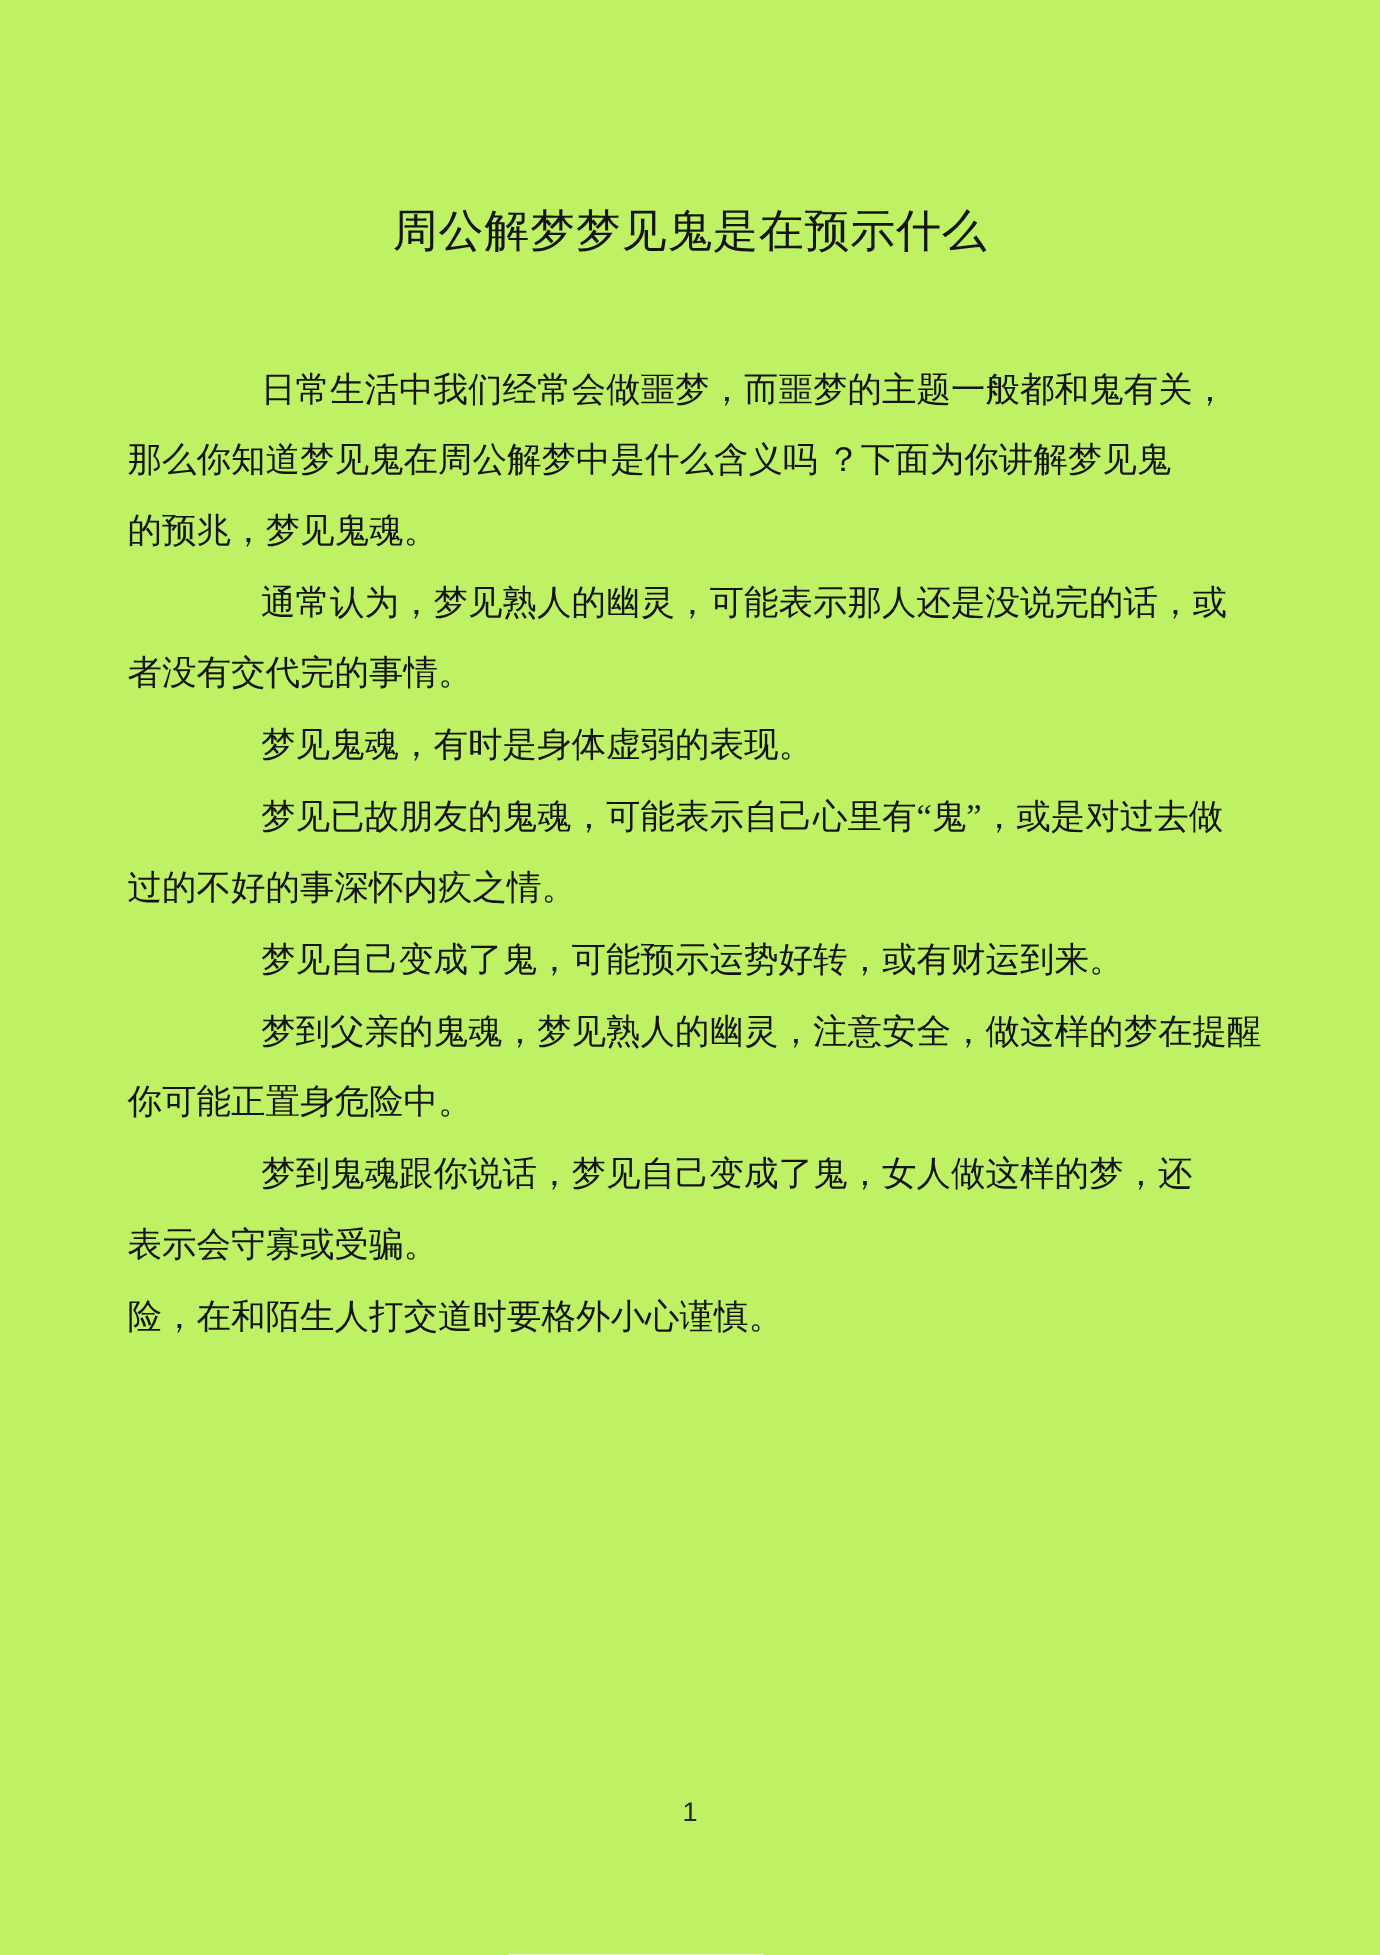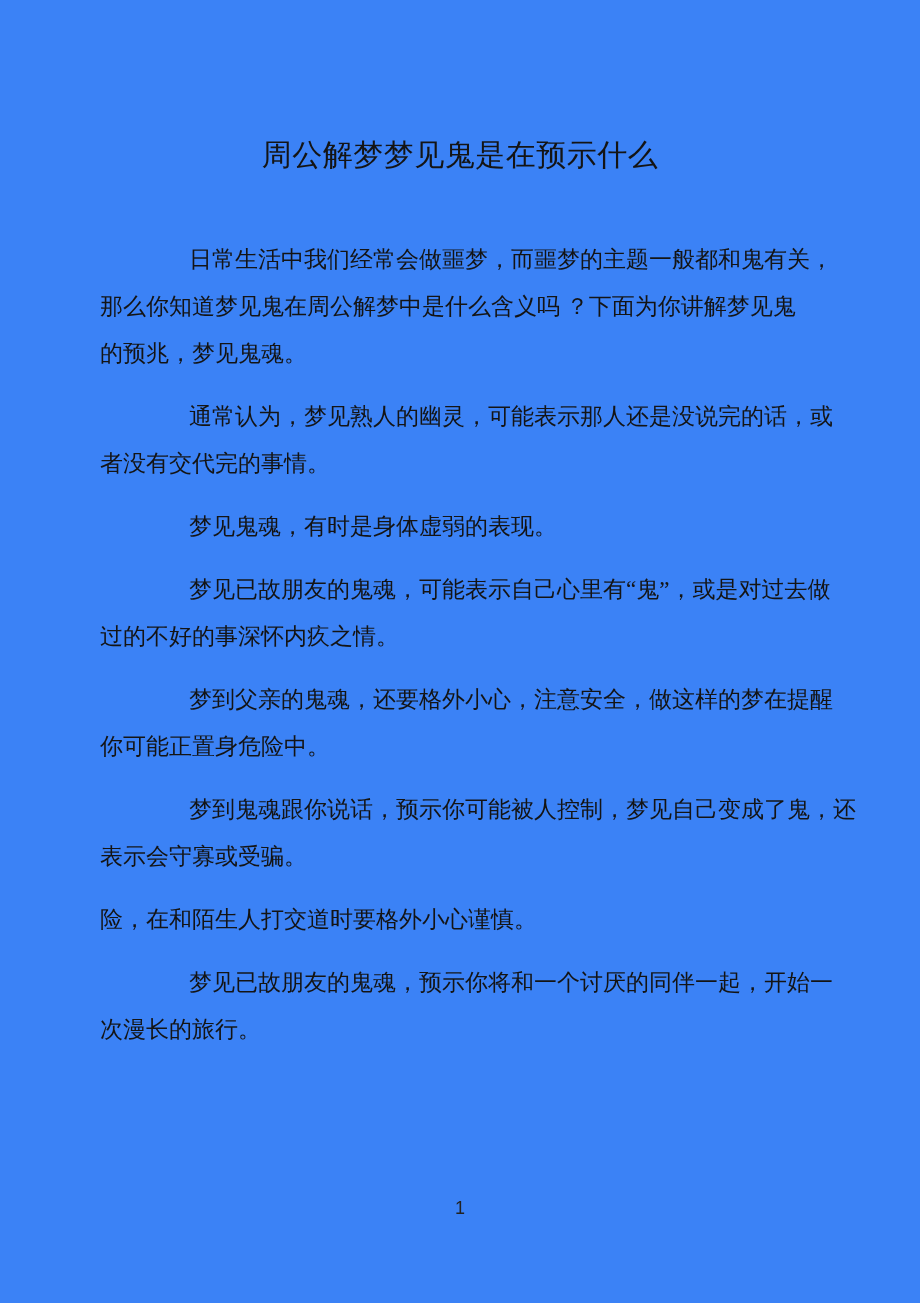--- a/index.html
+++ b/index.html
@@ -4,42 +4,42 @@
 <style>
   html, body {
     margin: 0;
     padding: 0;
     background: #ffffff;
   }
   .page {
     position: relative;
     width: 920px;
     height: 1303px;
-    background: #3b82f6;
+    background: #bef264;
     overflow: hidden;
     font-family: "Liberation Serif", "DejaVu Serif", serif;
     color: #141414;
   }
   .title {
     margin: 0;
     padding-top: 131px;
     height: 47px;
     line-height: 47px;
     font-size: 30px;
     font-weight: normal;
     text-align: center;
     letter-spacing: 0.5px;
     white-space: nowrap;
   }
   .body-text {
     margin: 58px 106px 0 84px; 
     font-size: 23px;
   }
   .para {
-    margin: 16px;
+    margin: 1px;
     padding: 0;
   }
   .line {
     height: 47px;
     line-height: 47px;
     white-space: pre;       
     text-align: left;
     letter-spacing: 0;
   }
   .line.first {
@@ -74,30 +74,29 @@
         <div class="line">者没有交代完的事情。</div>
       </div>
       <div class="para">
         <div class="line first">梦见鬼魂，有时是身体虚弱的表现。</div>
       </div>
       <div class="para">
         <div class="line first">梦见已故朋友的鬼魂，可能表示自己心里有“鬼”，或是对过去做</div>
         <div class="line">过的不好的事深怀内疚之情。</div>
       </div>
       <div class="para">
-        <div class="line first">梦到父亲的鬼魂，还要格外小心，注意安全，做这样的梦在提醒</div>
+        <div class="line first">梦见自己变成了鬼，可能预示运势好转，或有财运到来。</div>
+      </div>
+      <div class="para">
+        <div class="line first">梦到父亲的鬼魂，梦见熟人的幽灵，注意安全，做这样的梦在提醒</div>
         <div class="line">你可能正置身危险中。</div>
       </div>
       <div class="para">
-        <div class="line first">梦到鬼魂跟你说话，预示你可能被人控制，梦见自己变成了鬼，还</div>
+        <div class="line first">梦到鬼魂跟你说话，梦见自己变成了鬼，女人做这样的梦，还</div>
         <div class="line">表示会守寡或受骗。</div>
       </div>
       <div class="para">
         <div class="line">险，在和陌生人打交道时要格外小心谨慎。</div>
-      </div>
-      <div class="para">
-        <div class="line first">梦见已故朋友的鬼魂，预示你将和一个讨厌的同伴一起，开始一</div>
-        <div class="line">次漫长的旅行。</div>
       </div>
     </div>
 
   <div class="page-number">1</div>
 </div>
 
 </body></html>

